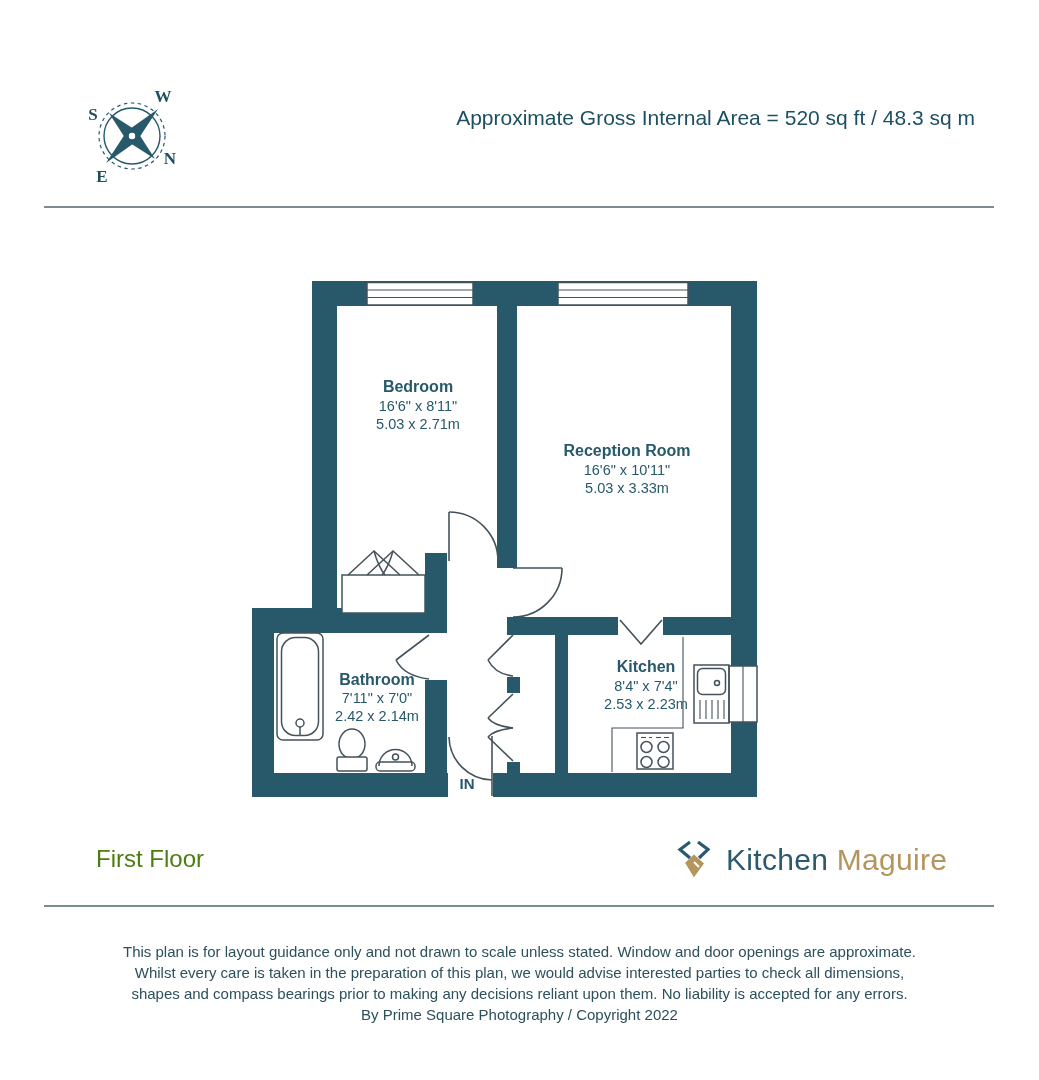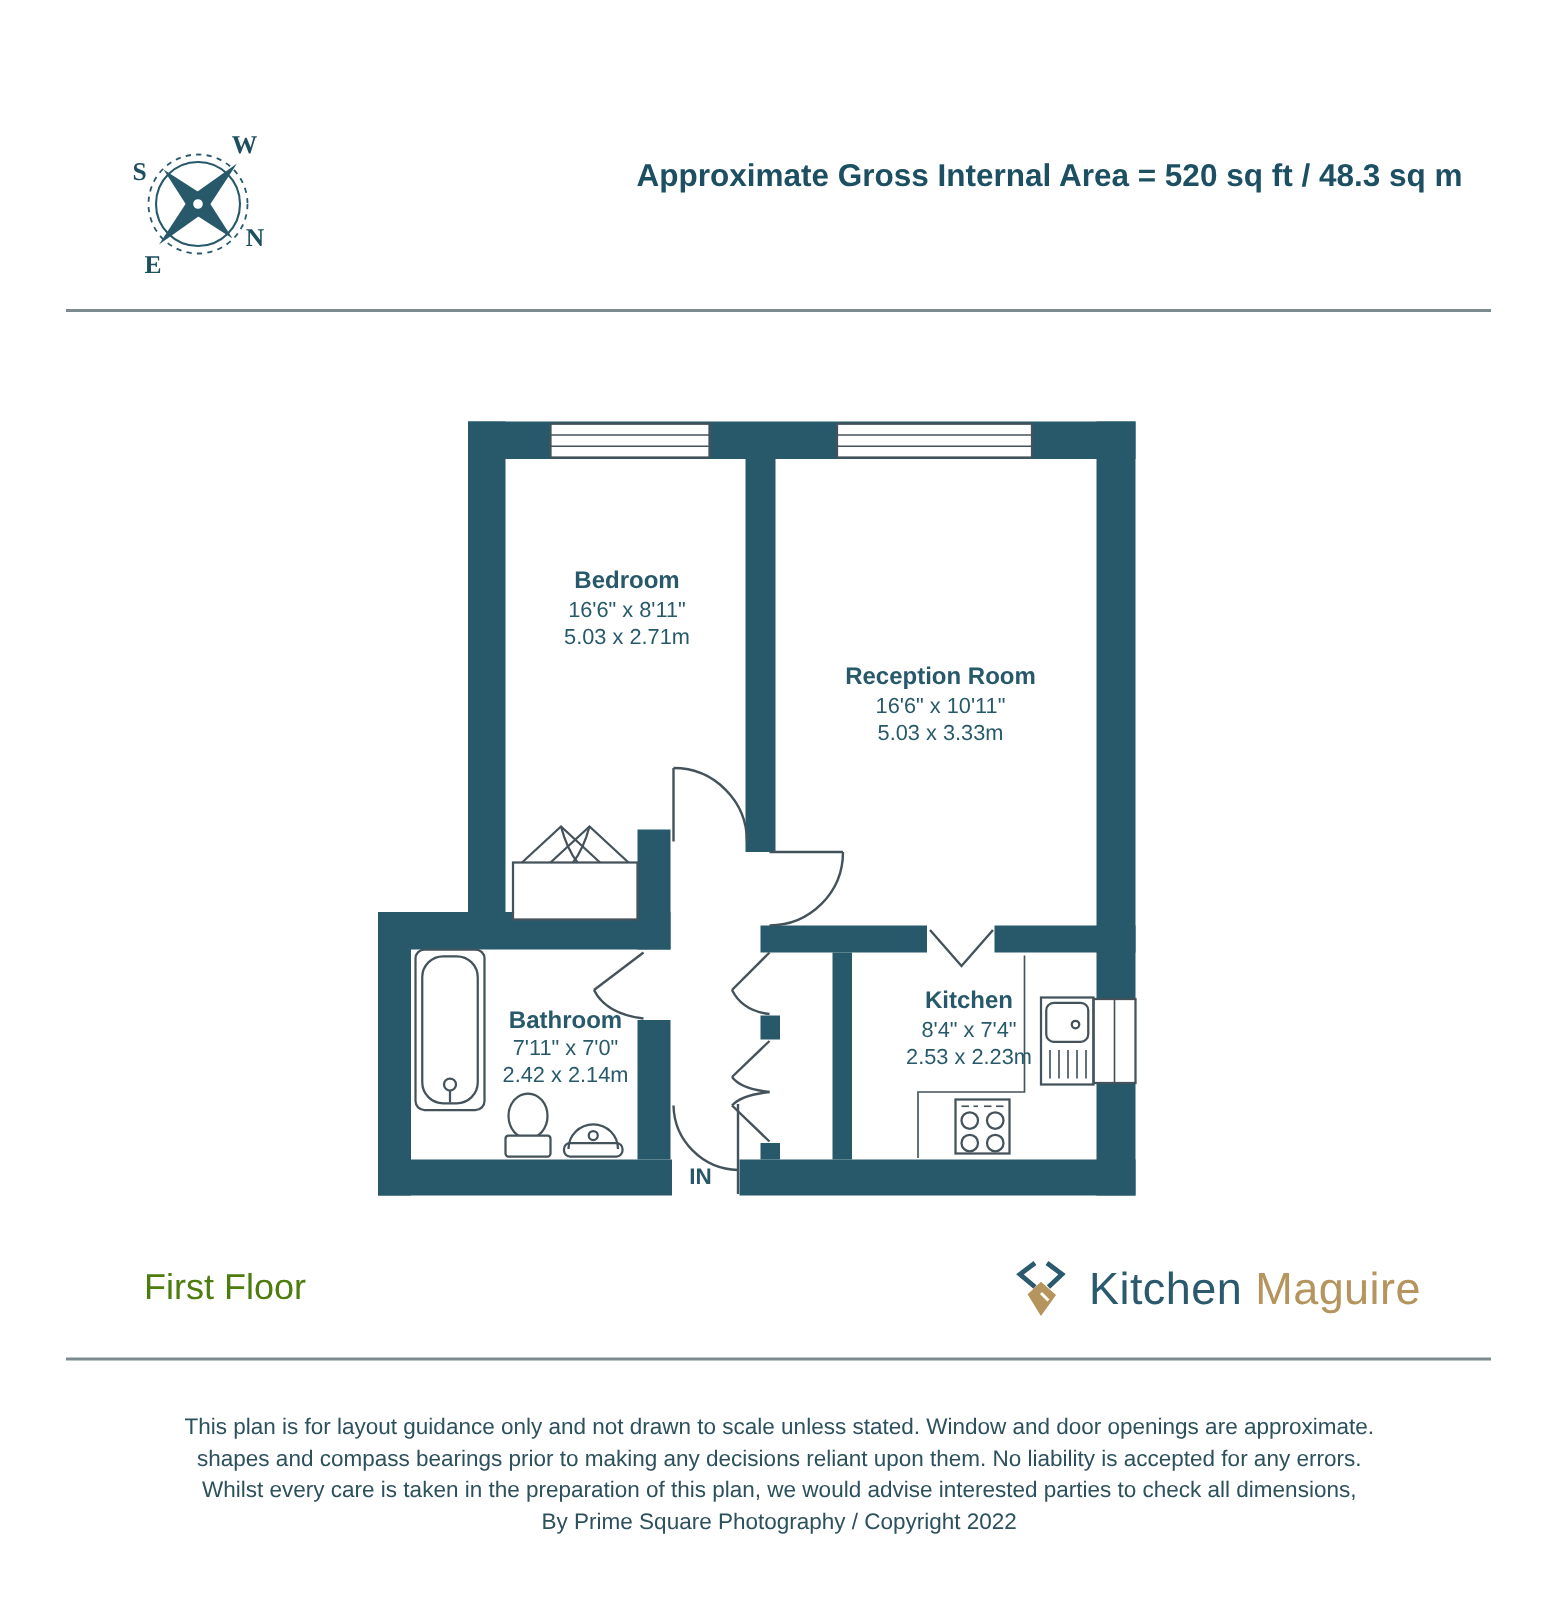--- a/index.html
+++ b/index.html
@@ -2,21 +2,21 @@
 <html><head>
 <meta charset="utf-8">
 <style>
   html,body{margin:0;padding:0;background:#ffffff;}
   #page{position:relative;width:1039px;height:1080px;background:#ffffff;overflow:hidden;
         font-family:"Liberation Sans", sans-serif;}
   .abs{position:absolute;}
   
   #title-block{position:absolute;top:88px;right:64px;text-align:right;color:#1D4F63;}
   #page-title{font-size:34px;font-weight:500;letter-spacing:.5px;}
-  #page-subtitle{margin-top:18px;font-size:21px;font-weight:700;}
+  #page-subtitle{margin-top:18px;font-size:21px;font-weight:400;}
   .divider{position:absolute;left:44px;width:950px;height:0;border-top:2px solid #7C8B90;}
   #divider-top{top:206px;}
   #divider-bottom{top:905px;}
   
   #floor-label{position:absolute;left:96px;top:845px;font-size:24px;color:#4d7c0f;}
   #brand{position:absolute;left:672px;top:838px;height:44px;display:flex;align-items:center;gap:10px;}
   #brand-text{font-size:30px;font-weight:500;letter-spacing:.3px;}
   #brand-primary{color:#2B5A6E;}
   #brand-secondary{color:#B5945D;}
   #disclaimer{position:absolute;left:0;top:941px;width:1039px;text-align:center;
@@ -206,18 +206,18 @@
     <div id="brand-text">
       <span id="brand-primary">Kitchen</span>
       <span id="brand-secondary">Maguire</span>
     </div>
   </div>
 
   <div class="divider" id="divider-bottom"></div>
 
   <div id="disclaimer">
     <div>This plan is for layout guidance only and not drawn to scale unless stated. Window and door openings are approximate.</div>
+    <div>Whilst every care is taken in the preparation of this plan, we would advise interested parties to check all dimensions,</div>
     <div>shapes and compass bearings prior to making any decisions reliant upon them. No liability is accepted for any errors.</div>
-    <div>Whilst every care is taken in the preparation of this plan, we would advise interested parties to check all dimensions,</div>
     <div>By Prime Square Photography / Copyright 2022</div>
   </div>
 
 </div>
 
 </body></html>

